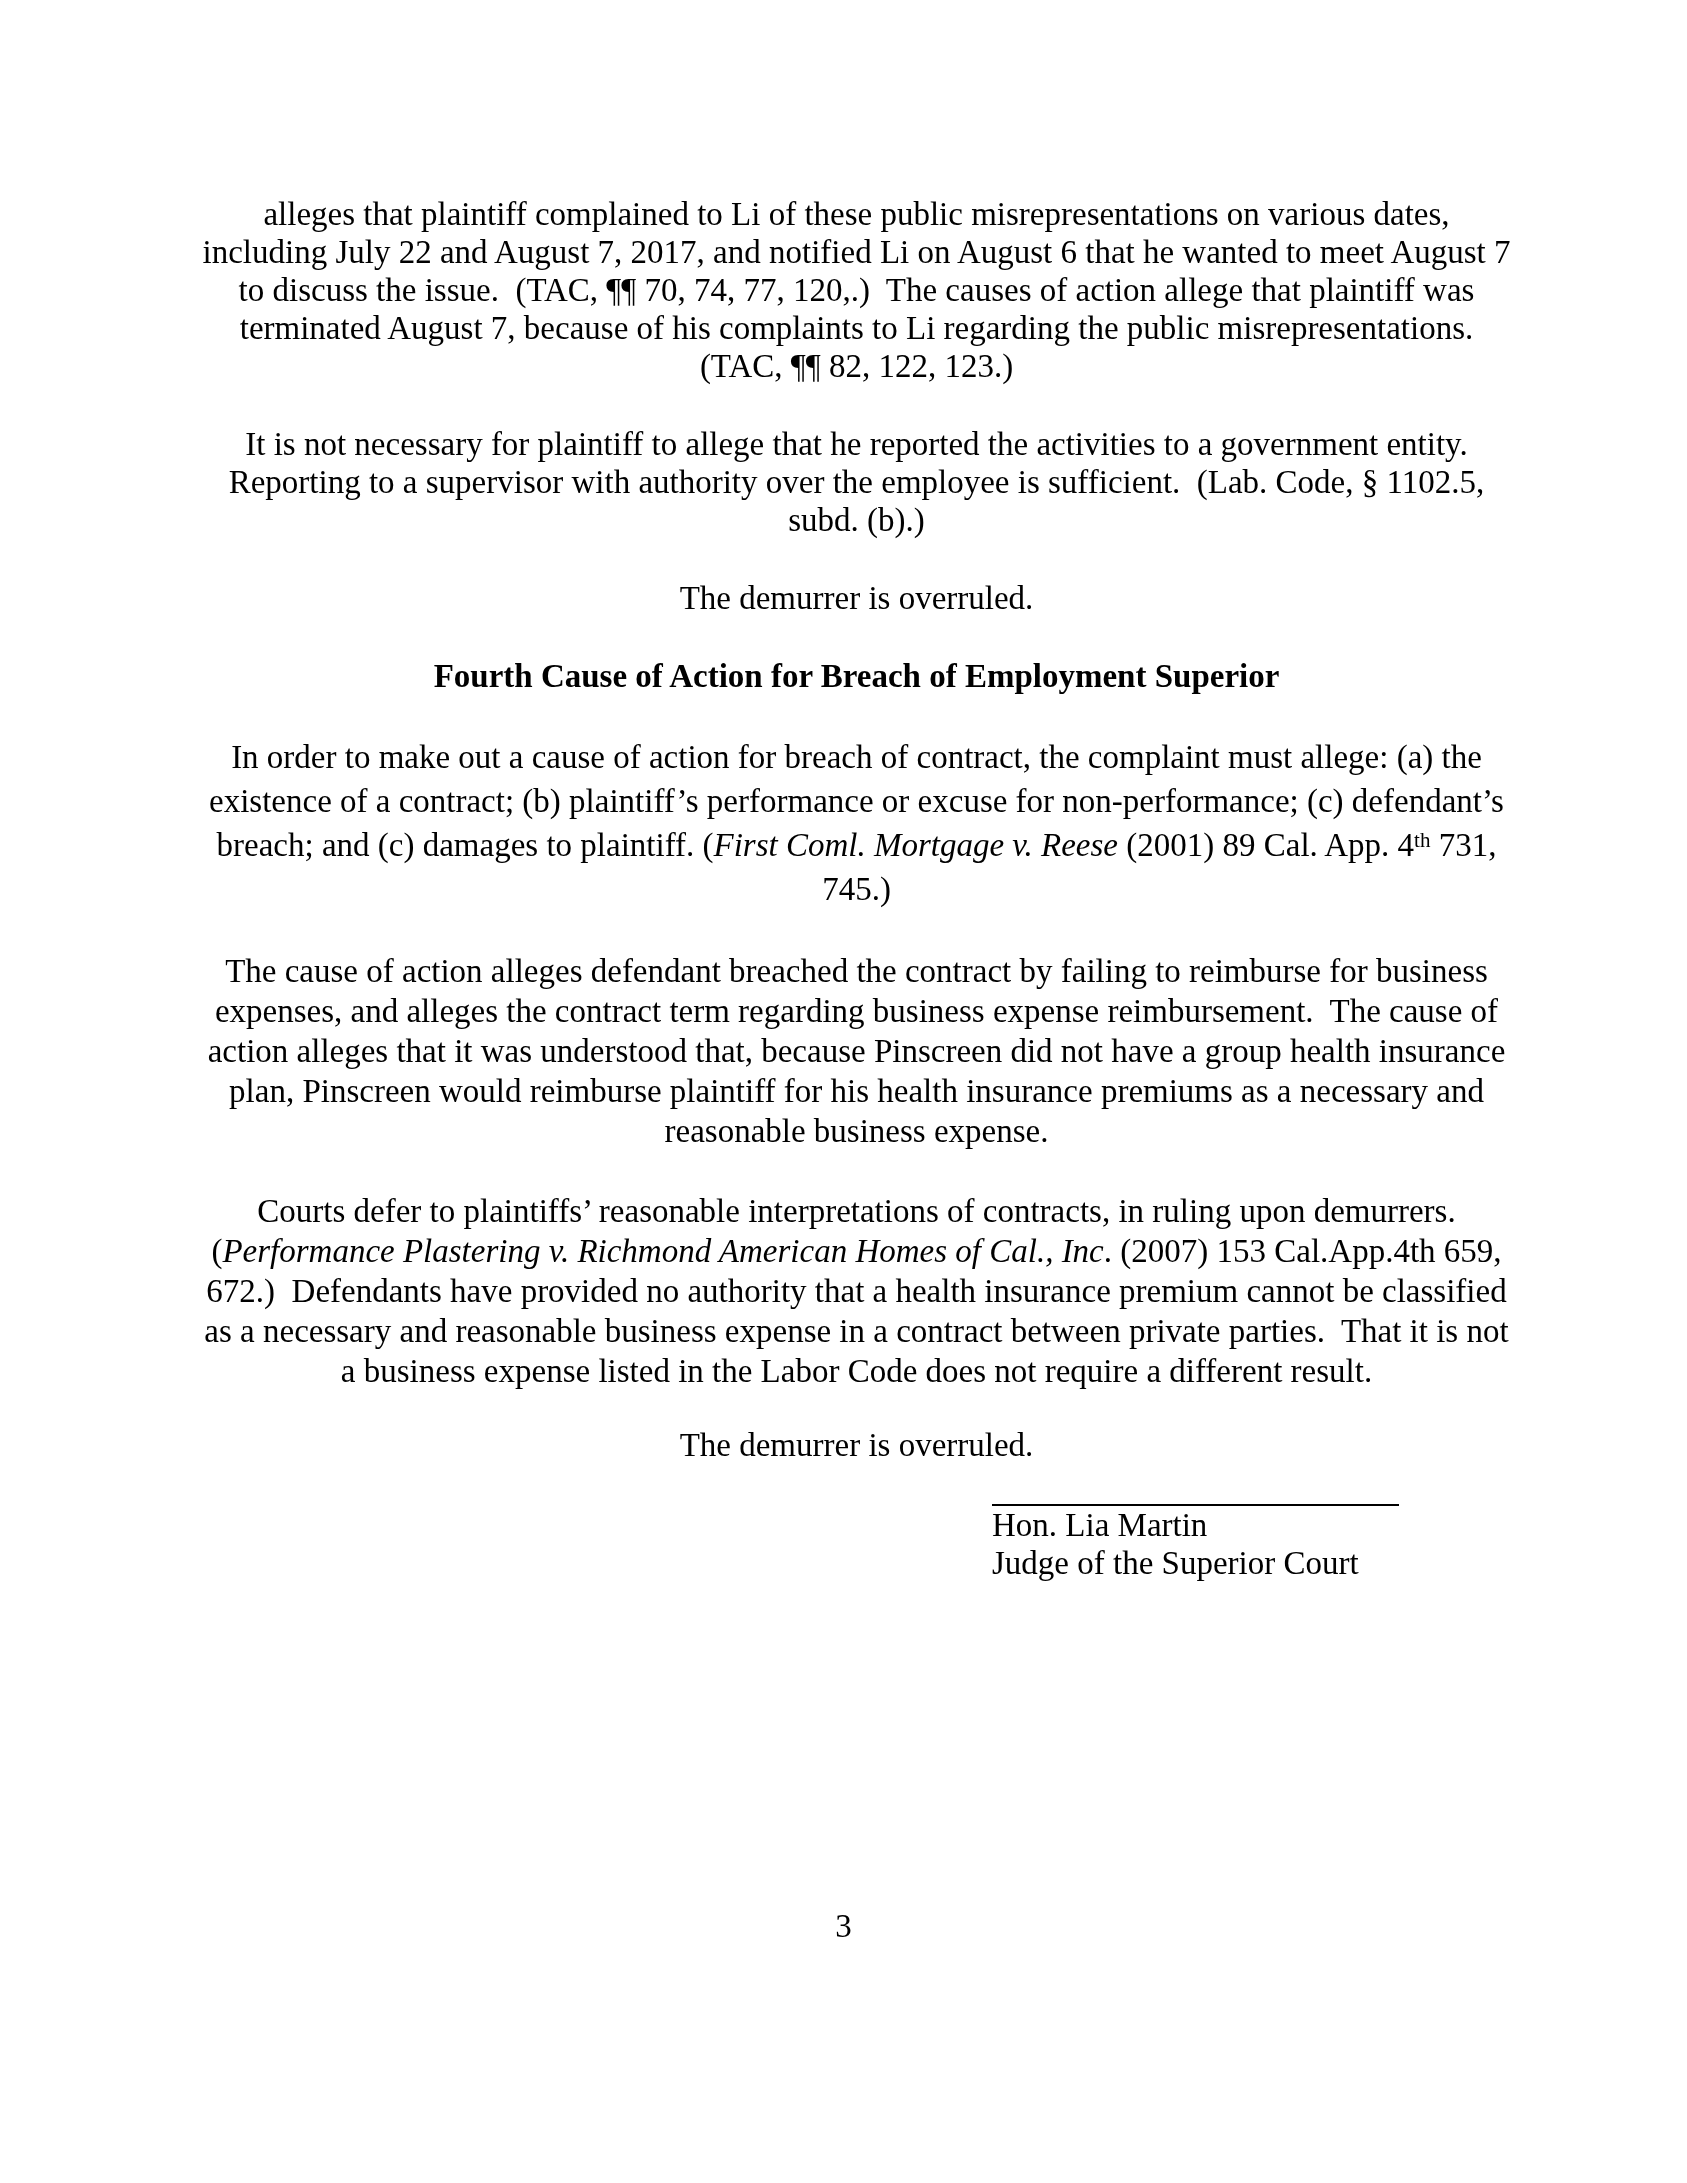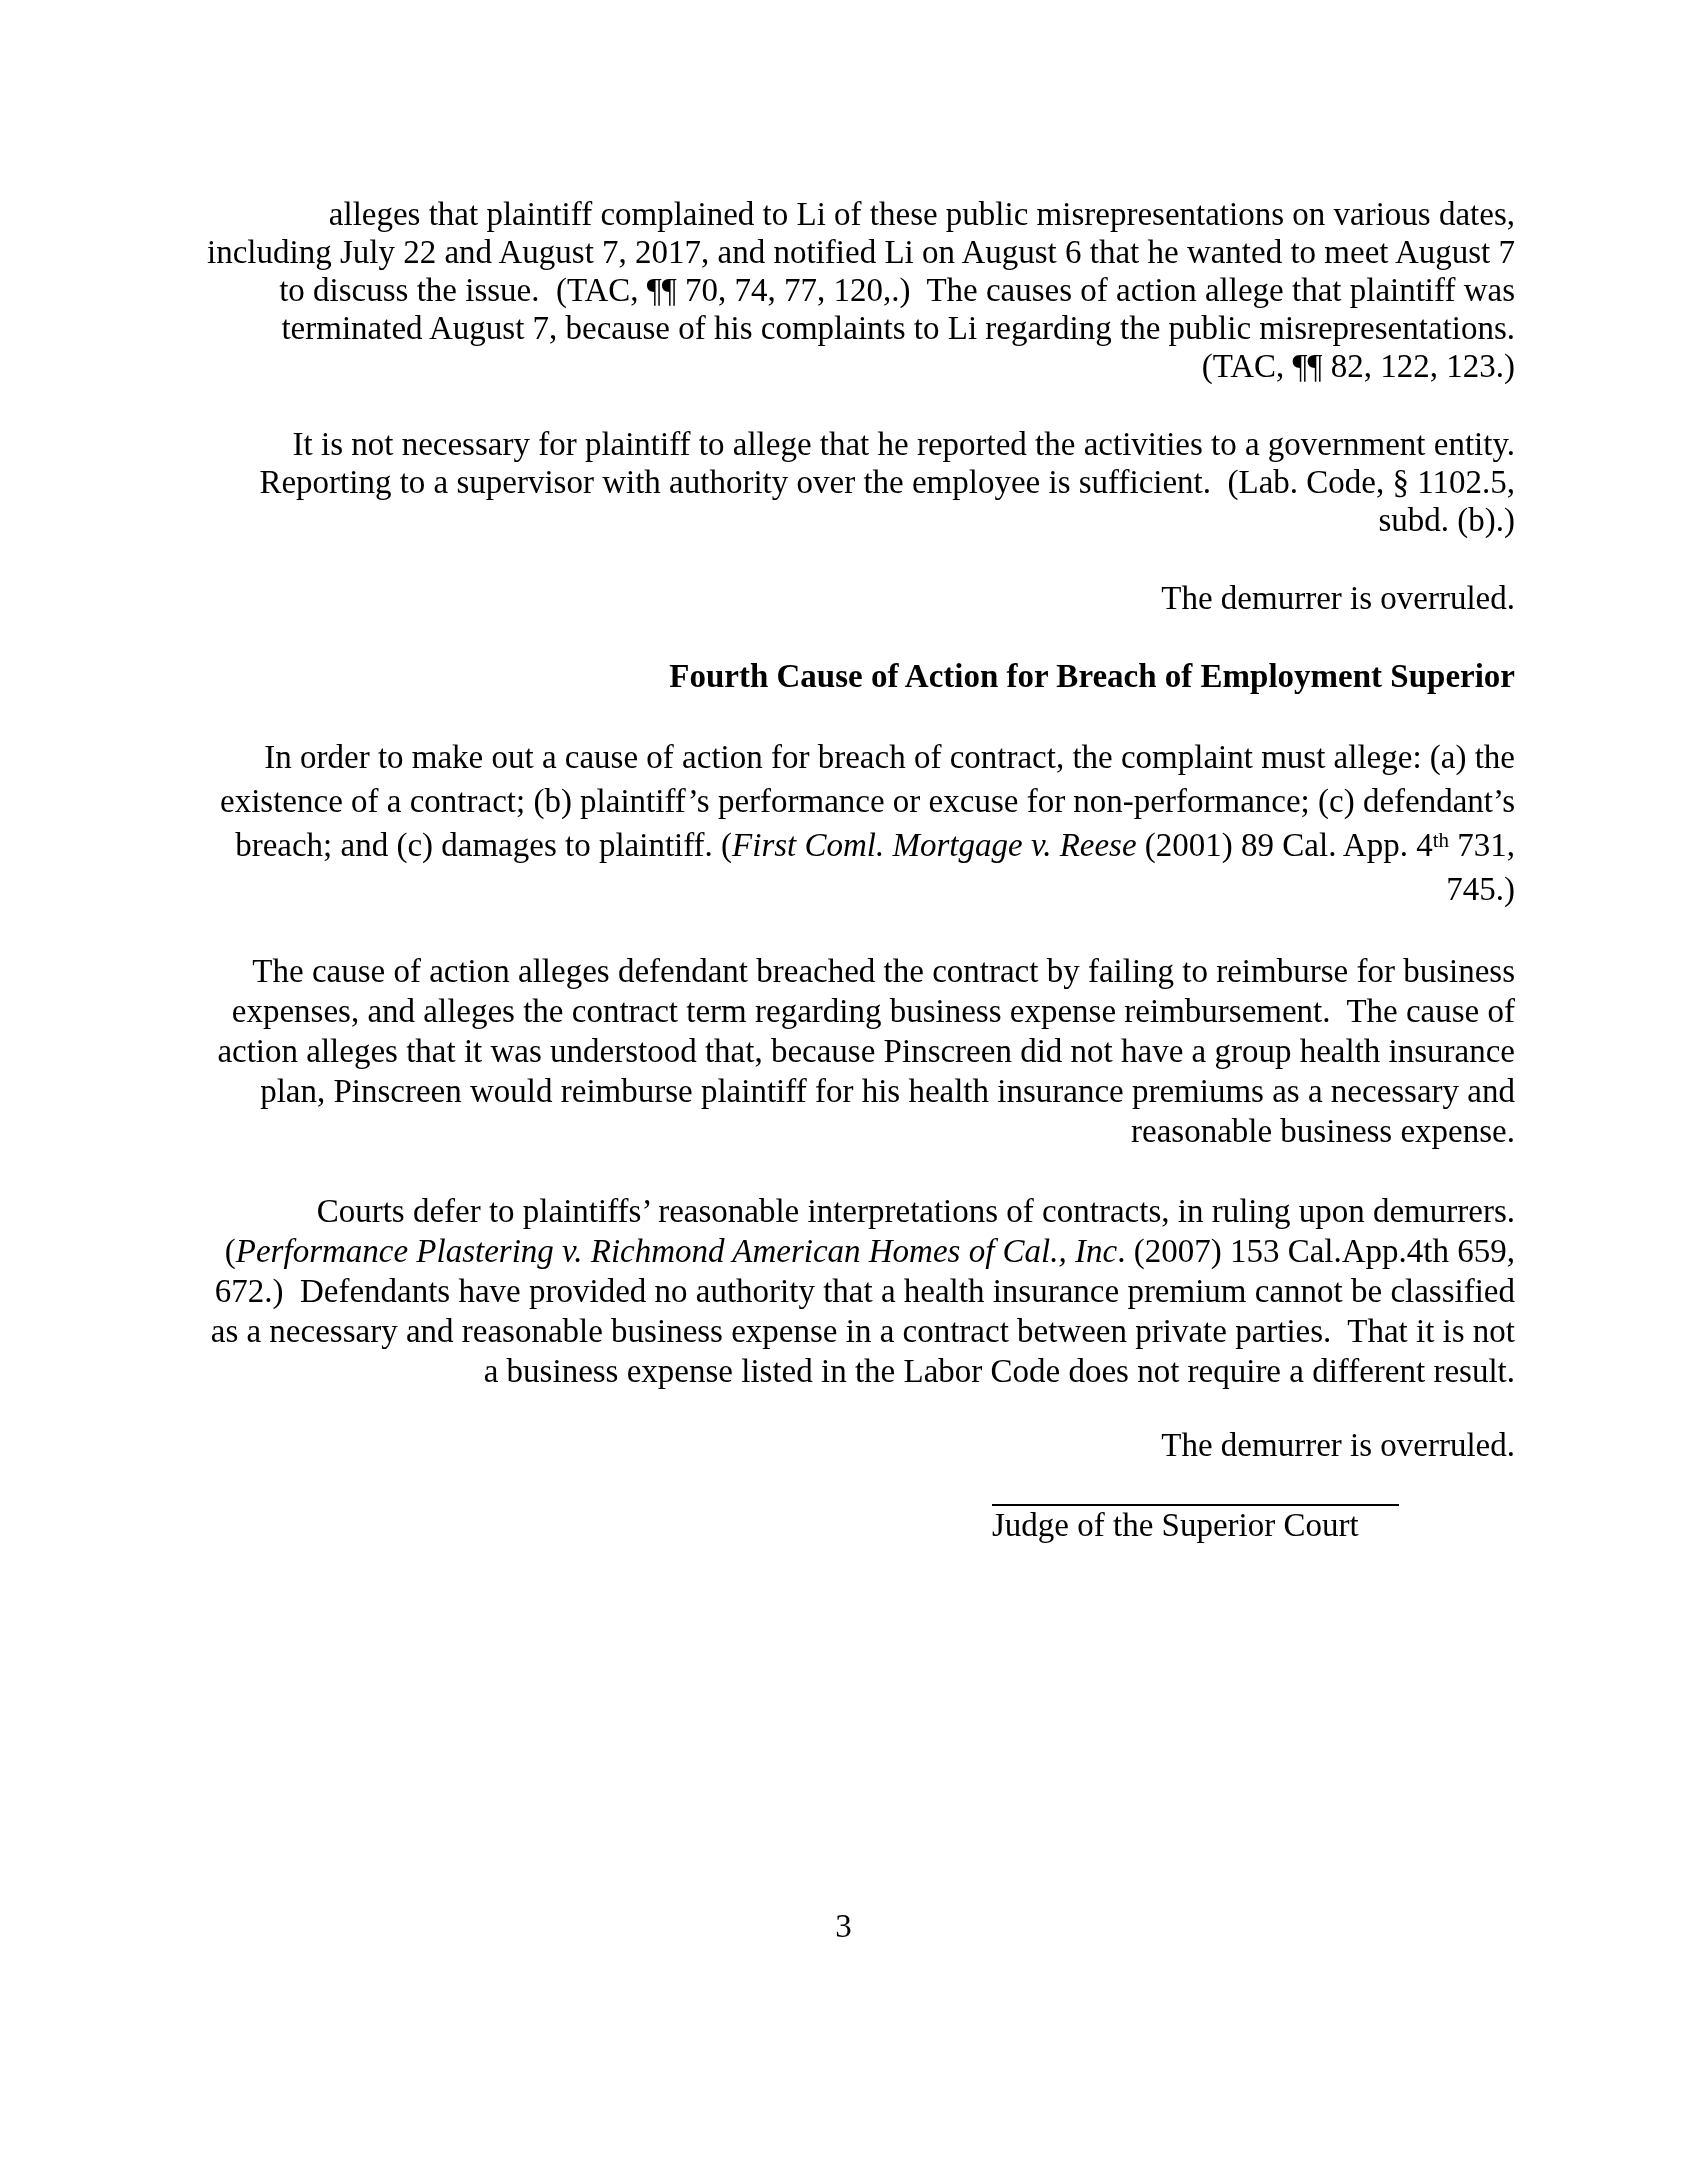--- a/index.html
+++ b/index.html
@@ -13,21 +13,21 @@
   }
   .content{
     position:absolute;
     left:198px;top:195px;
     width:1317px;
   }
   .para{
     margin:0 0 40px 0;
     font-size:33px;
     line-height:38px;
-    text-align:right;
+    text-align:center;
     white-space:pre-wrap;
   }
   .lh-m{line-height:40px;}
   .lh-l{line-height:44px;}
   .heading{font-weight:bold;}
   .tight{margin-bottom:35px;}
   .sup{
     font-size:21px;
     position:relative;
     top:-0.45em;
@@ -77,20 +77,21 @@
     <p class="para lh-m">The cause of action alleges defendant breached the contract by failing to reimburse for business expenses, and alleges the contract term regarding business expense reimbursement.  The cause of action alleges that it was understood that, because Pinscreen did not have a group health insurance plan, Pinscreen would reimburse plaintiff for his health insurance premiums as a necessary and reasonable business expense.</p>
 
     <p class="para lh-m tight"><span>Courts defer to plaintiffs’ reasonable interpretations of contracts, in ruling upon demurrers.  (</span><i>Performance Plastering v. Richmond American Homes of Cal., Inc</i><span>. (2007) 153 Cal.App.4th 659, 672.)  Defendants have provided no authority that a health insurance premium cannot be classified as a necessary and reasonable business expense in a contract between private parties.  That it is not a business expense listed in the Labor Code does not require a different result.</span></p>
 
     <p class="para">The demurrer is overruled.</p>
 
 
 
     <div class="sig">
       <div class="sig-line"></div>
+      <p>Hon. Lia Martin</p>
       <p>Judge of the Superior Court</p>
     </div>
 
   </div>
 
   <div class="page-number">3</div>
 </div>
 
 
 </body></html>

